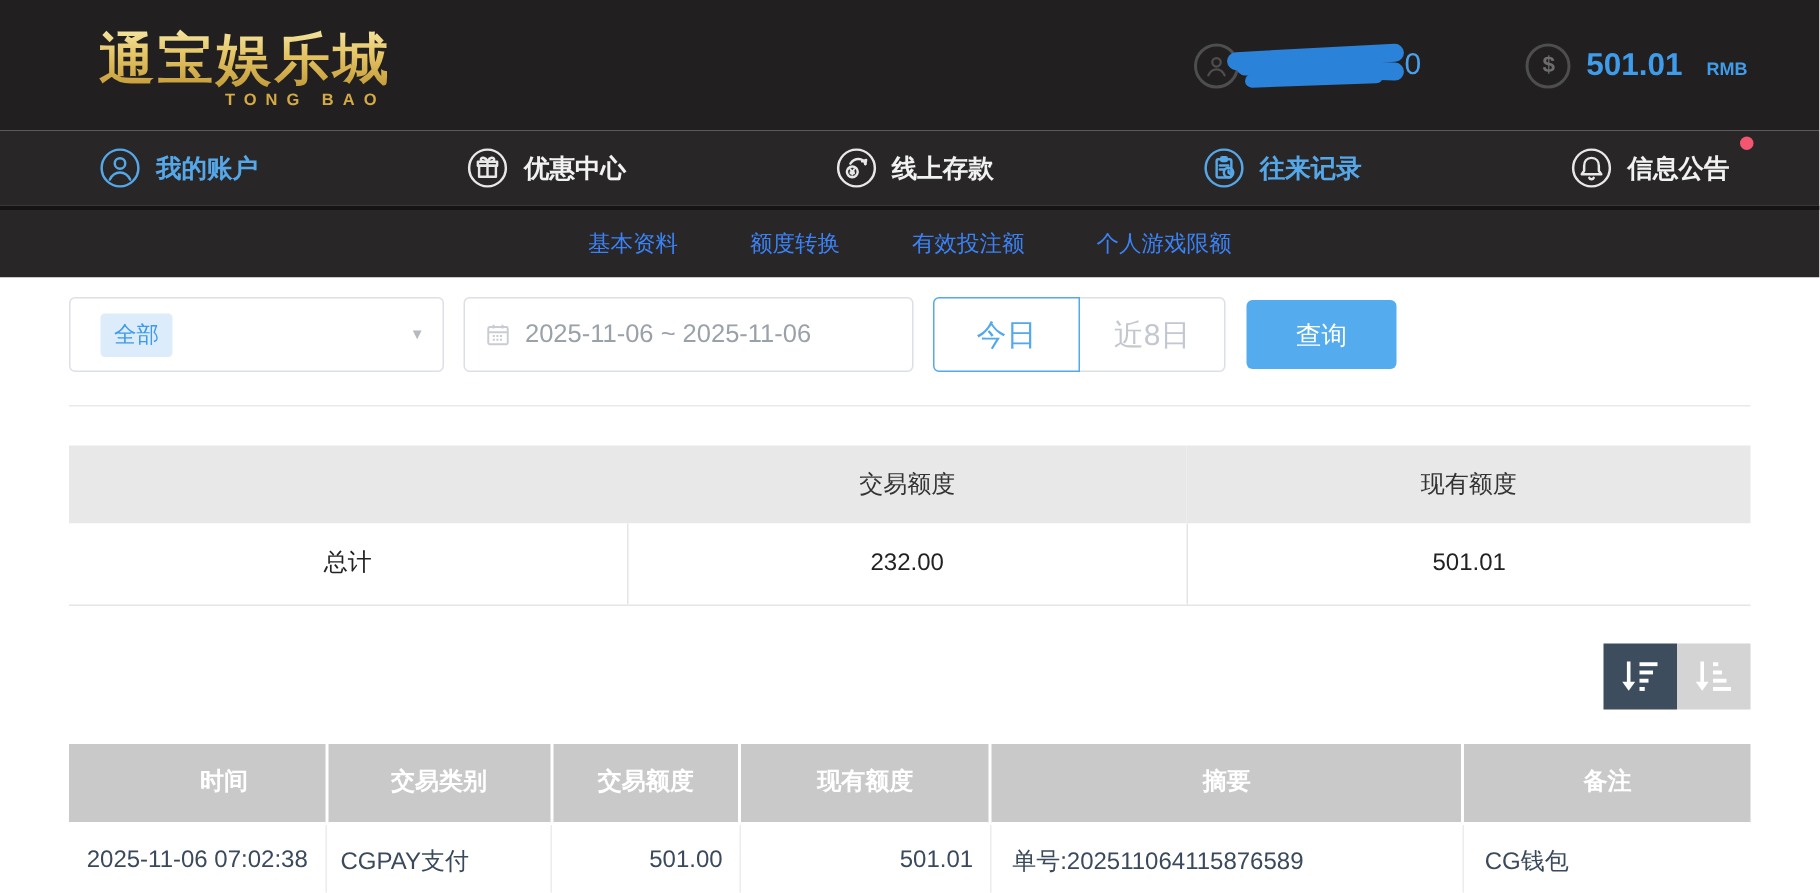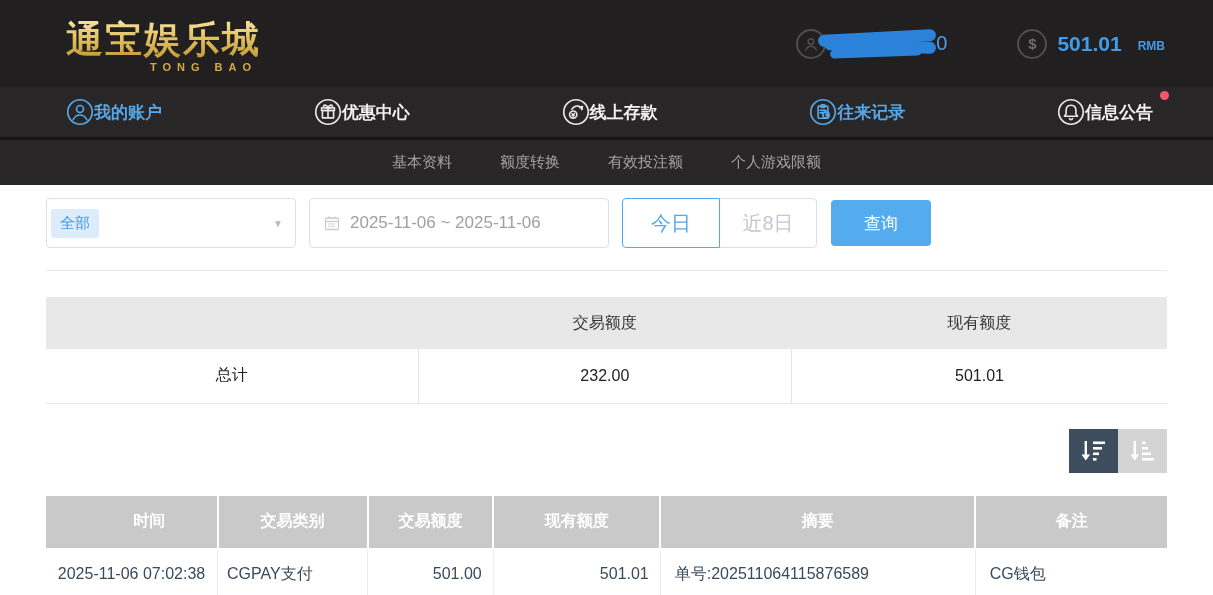--- a/index.html
+++ b/index.html
@@ -37,40 +37,40 @@
   .scr-tail { color:#4aa0ea; font-size:20px; margin-left:-4px; }
   .wallet { display:flex; align-items:center; gap:10px; }
   .dollar-glyph { color:#6d6d6d; font-size:15px; font-weight:bold; }
   .balance { color:#3f9ceb; font-size:21px; font-weight:bold; }
   .currency { color:#3f9ceb; font-size:12px; font-weight:bold; margin-left:6px;
     align-self:center; margin-top:5px; }
 
   
   .nav { height:50px; background:#292627; display:flex; align-items:center;
     justify-content:space-between; padding:0 60px 0 66px; }
-  .nav-item { display:flex; align-items:center; cursor:pointer; position:relative; }
+  .nav-item { display:flex; align-items:center; gap:10px; cursor:pointer; position:relative; }
   .nav-label { font-size:17px; font-weight:bold; color:#f2f2f2; }
   .nav-item.active .nav-label { color:#55a7e8; }
   .nav-icon { width:28px; height:28px; }
   .nav-icon svg { width:28px; height:28px; stroke:#e8e8e8; fill:none;
     stroke-width:1.4; stroke-linecap:round; stroke-linejoin:round; }
   .nav-item.active .nav-icon svg { stroke:#55a7e8; }
   .red-dot { position:absolute; top:-7px; right:-16px; width:9px; height:9px;
     border-radius:50%; background:#f25670; }
 
   
   .subnav { height:48px; background:#292627; border-top:3px solid #151314;
     display:flex; align-items:center; justify-content:center; gap:48px; }
-  .subnav-item { font-size:15px; color:#a3a3a3; cursor:pointer; }
+  .subnav-item { font-size:15px; color:#3b82f6; cursor:pointer; }
 
   
   .content { padding:13px 46px 0 46px; background:#fff; }
   .filter-row { display:flex; align-items:center; }
   .select-box { width:250px; height:50px; border:1px solid #dcdfe6; border-radius:4px;
-    display:flex; align-items:center; padding:0 12px 0 4px; background:#fff; cursor:pointer; }
+    display:flex; align-items:center; padding:0 12px 0 20px; background:#fff; cursor:pointer; }
   .select-chip { background:#dcecfb; color:#3d9be9; font-size:15px; padding:5px 9px;
     border-radius:3px; }
   .select-caret { margin-left:auto; color:#b6b9bf; font-size:10px; }
   .date-box { width:300px; height:50px; border:1px solid #dcdfe6; border-radius:4px;
     display:flex; align-items:center; gap:10px; padding:0 14px; margin-left:13px;
     background:#fff; cursor:pointer; }
   .date-text { color:#9ba1a9; font-size:17px; }
   .seg-group { display:flex; margin-left:13px; }
   .seg-btn { width:98px; height:50px; border:1px solid #dcdfe6; background:#fff;
     color:#c3c7cf; font-size:20px; display:flex; align-items:center; justify-content:center;

